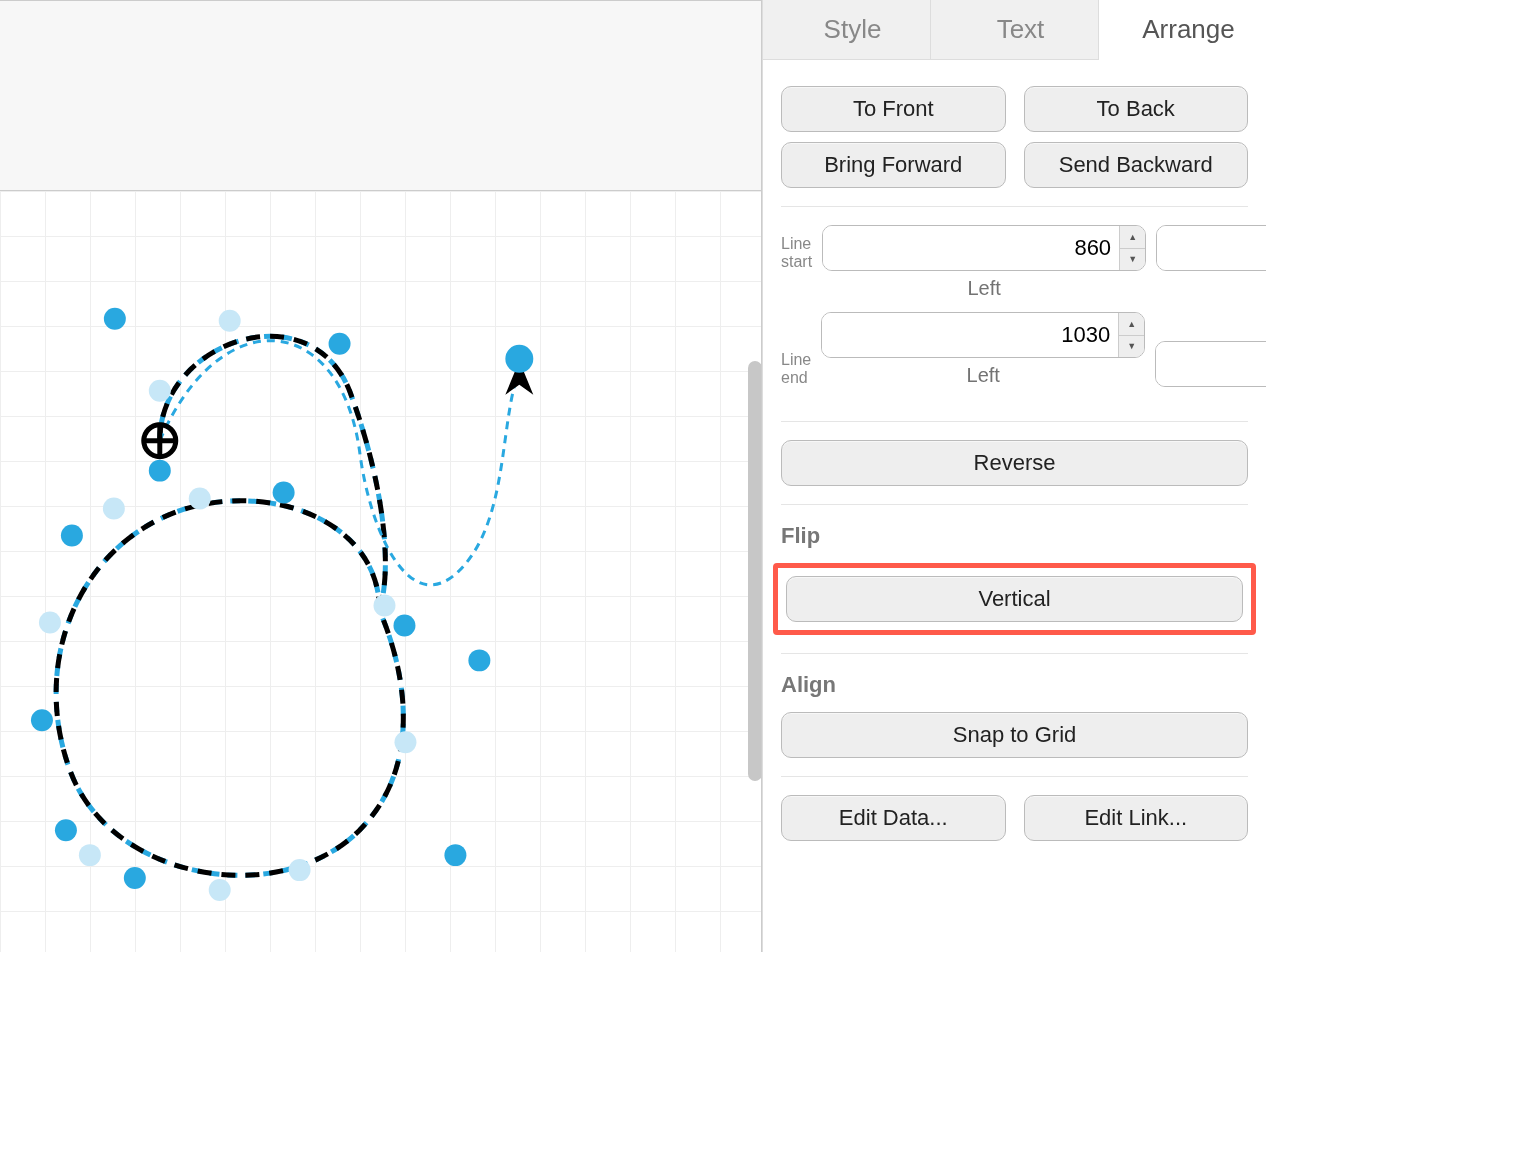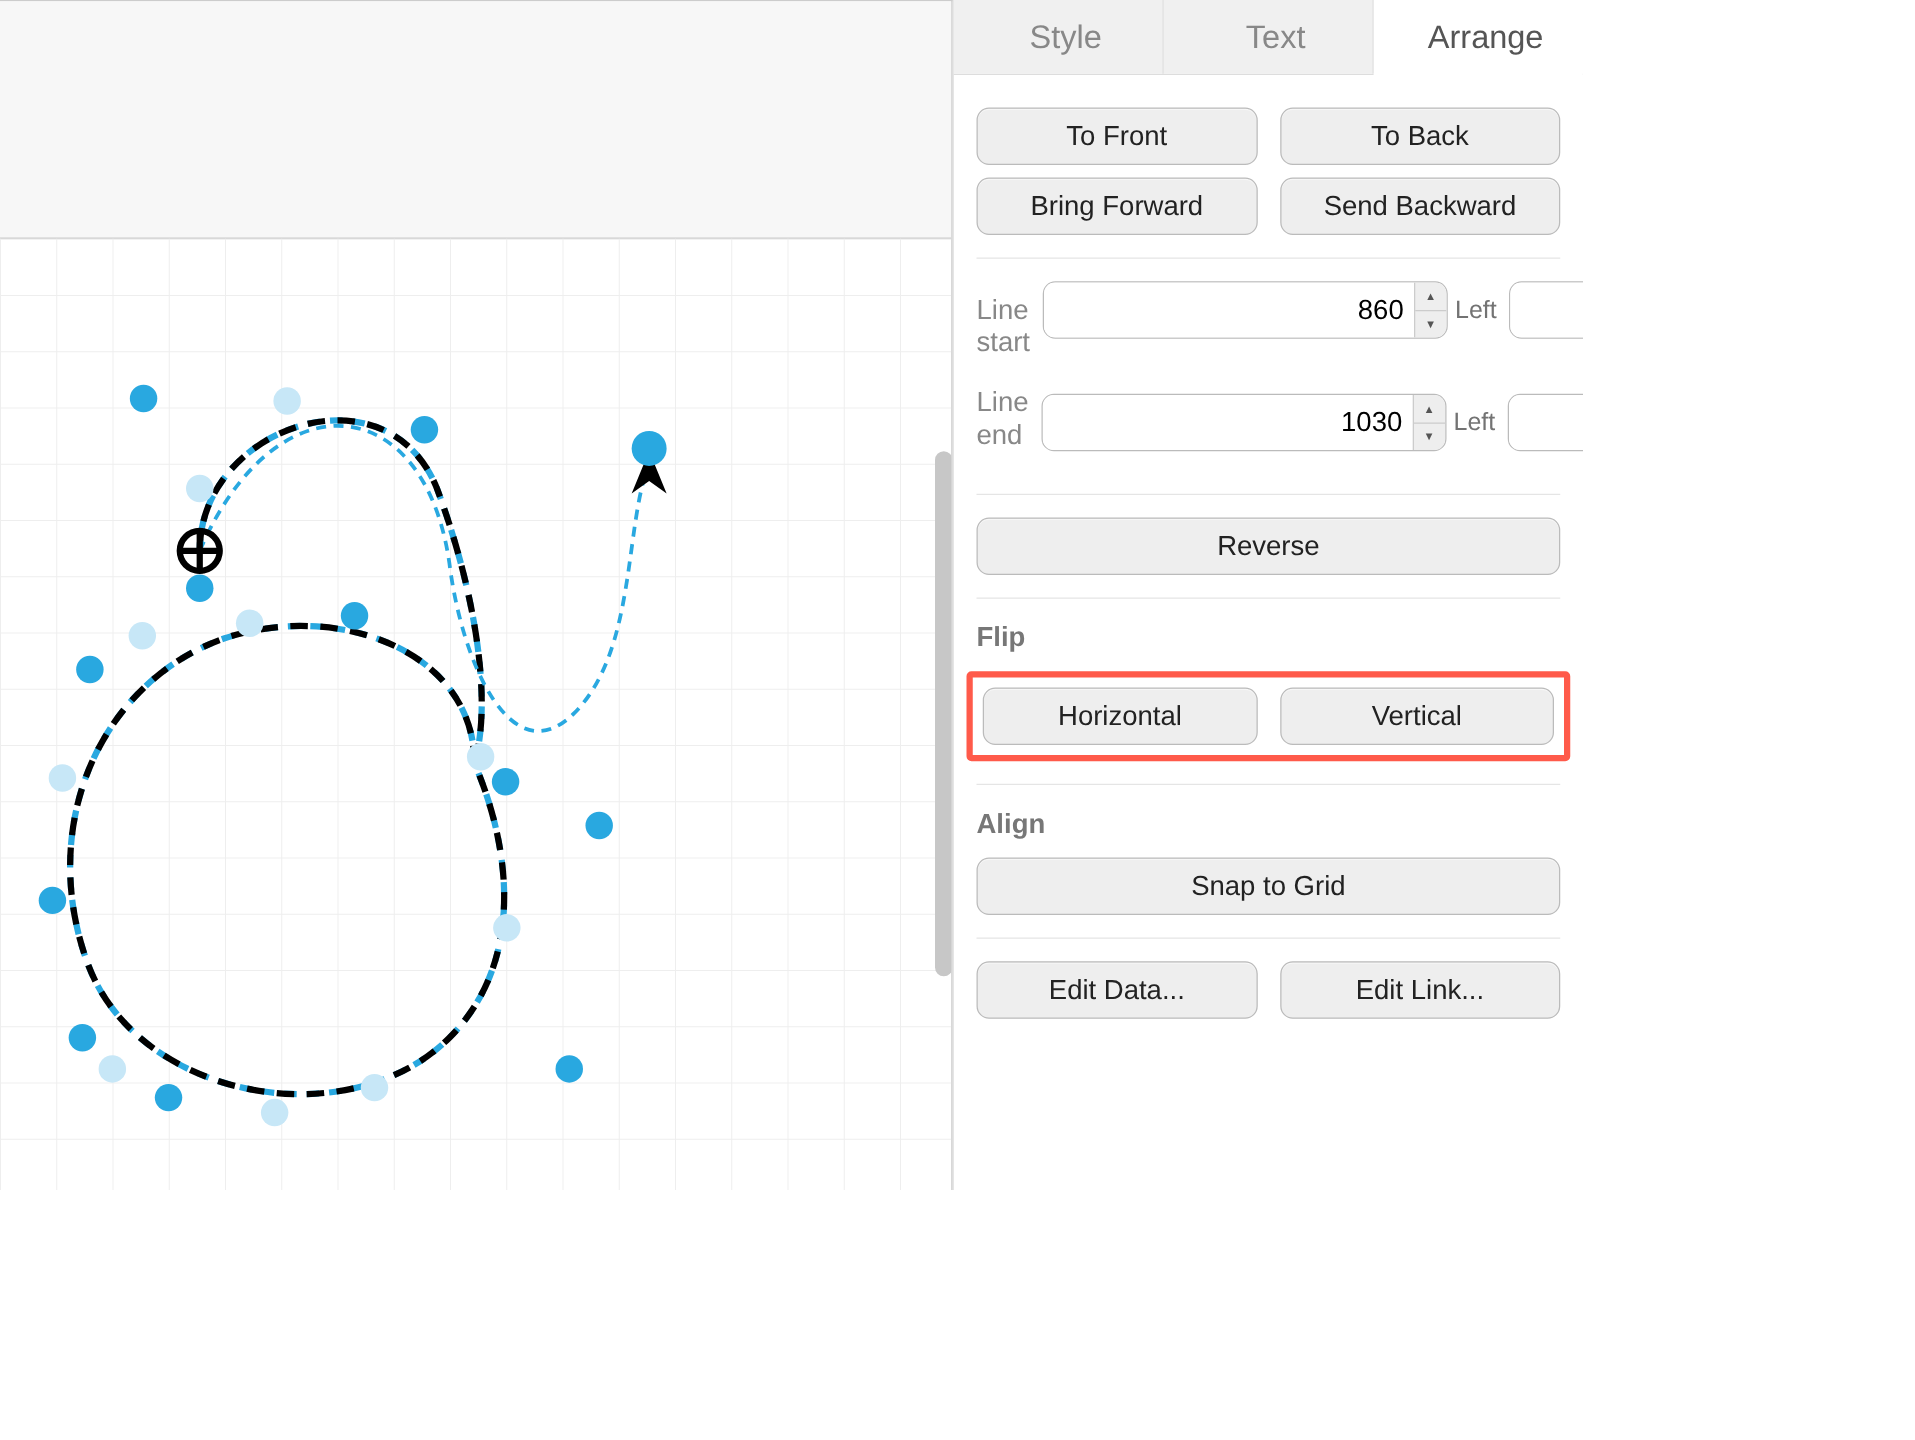--- a/index.html
+++ b/index.html
@@ -119,27 +119,28 @@
   .btn-full { width: 100%; }
   .coord-row {
     display: flex;
     align-items: flex-start;
     gap: 10px;
     margin-bottom: 12px;
   }
   .coord-row:last-child { margin-bottom: 16px; align-items: flex-end; }
   .coord-label {
     width: 148px;
-    font-size: 22px;
+    font-size: 16px;
     color: #888;
     padding-top: 10px;
   }
   .coord-field {
     flex: 1;
     display: flex;
+    flex-direction: column;
     align-items: center;
     gap: 6px;
   }
   .num-input-wrap {
     display: flex;
     width: 100%;
     height: 46px;
     border: 1px solid #bbb;
     border-radius: 10px;
     overflow: hidden;
@@ -321,21 +322,20 @@
       </div>
 
       <div class="section">
         <button class="btn btn-full">Reverse</button>
       </div>
 
       <div class="section">
         <div class="section-title">Flip</div>
         <div class="highlight-box">
           <div class="btn-row">
-            <button class="btn">Horizontal</button>
             <button class="btn">Vertical</button>
           </div>
         </div>
       </div>
 
       <div class="section">
         <div class="section-title">Align</div>
         <button class="btn btn-full">Snap to Grid</button>
       </div>
 

